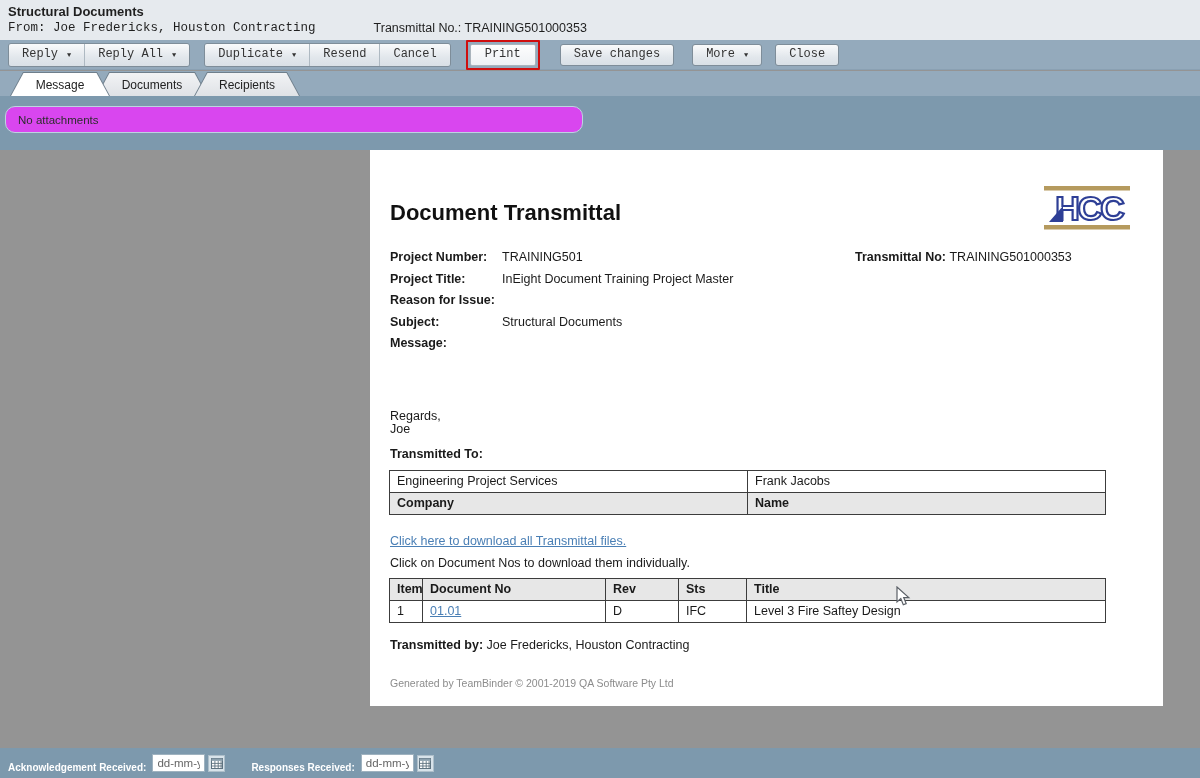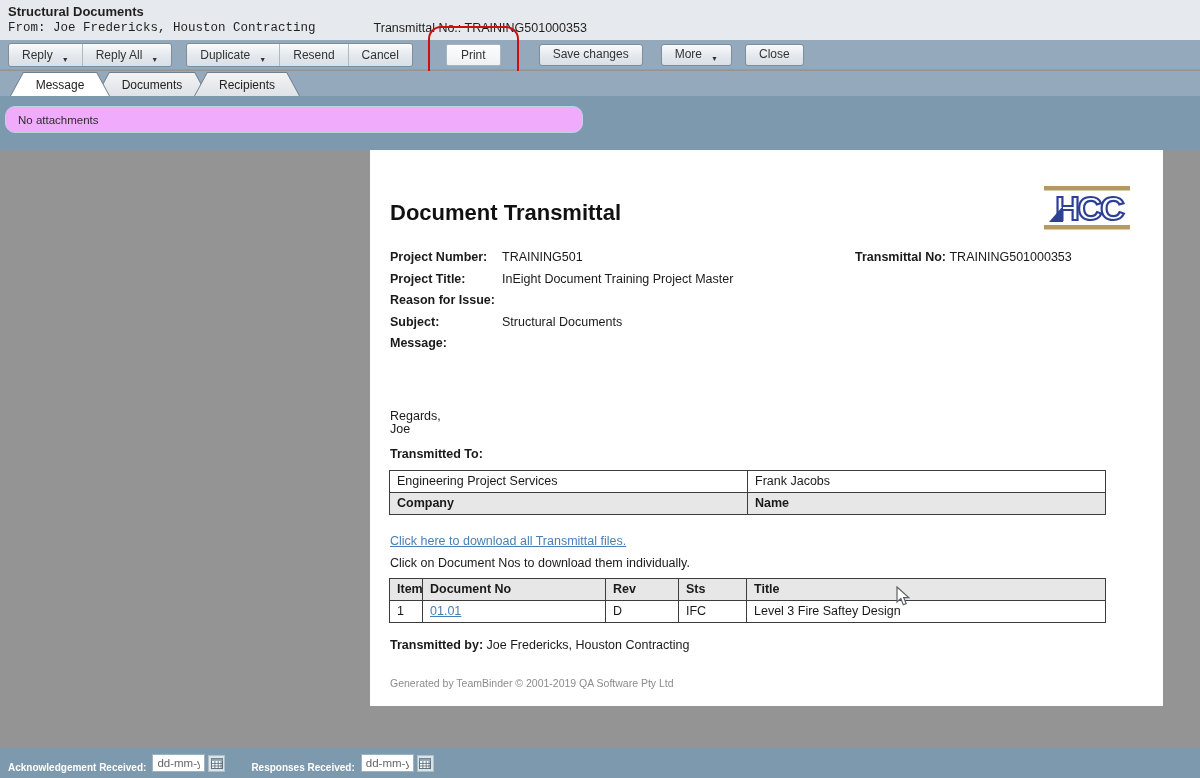--- a/index.html
+++ b/index.html
@@ -12,49 +12,49 @@
   .th-title { font-size:13px; font-weight:bold; line-height:16px; }
   .th-sub { font-size:12.5px; line-height:17px; display:flex; }
   .th-from { white-space:pre;font-family:Liberation Mono, monospace; }
   .th-trans { margin-left:58px; white-space:pre; }
 
   
   .toolbar { position:absolute; top:40px; left:0; width:1200px; height:30px;
     background:#94aabc; display:flex; align-items:center; padding-left:8px;
     border-bottom:1px solid #8aa0b2; }
   .btn-group { display:flex; border:1px solid #7e8d99; border-radius:3px; overflow:hidden; }
-  .tb-btn { font-family:Liberation Sans, sans-serif; font-size:12px; color:#333;
+  .tb-btn { font-family:Liberation Mono, monospace; font-size:12px; color:#333;
     background:linear-gradient(#f9fafb,#e2e7ec 60%,#d9e0e6); border:none;
-    padding:3px 13px 4px 13px; height:22px; display:flex; align-items:flex-end; cursor:default; }
+    padding:3px 13px 4px 13px; height:22px; display:flex; align-items:center; cursor:default; }
   .btn-group .tb-btn + .tb-btn { border-left:1px solid #aeb9c2; }
   .tb-btn.solo { border:1px solid #7e8d99; border-radius:3px; }
   .chev { font-size:7px; color:#333; margin-left:9px; position:relative; top:1px; }
   .gap14 { width:14px; } .gap15 { width:15px; } .gap20 { width:20px; } .gap18 { width:18px; } .gap13 { width:13px; }
-  .print-wrap { border:2px solid #cf0e0e; padding:16px; border-radius:13px; }
+  .print-wrap { border:2px solid #cf0e0e; padding:2px; border-radius:1px; }
   .print-wrap .tb-btn { border:1px solid #aab4bc; border-radius:2px; background:linear-gradient(#fdfdfd,#eef1f4); padding:2px 14px 3px 14px; }
 
   
   .tab-row { position:absolute; top:71px; left:0; width:1200px; height:25px; background:#94aabc; }
   .tabs { position:absolute; left:10px; bottom:0; display:flex; }
   .tab { position:relative; height:24px; margin-right:-14px; }
   .tab-shape { position:absolute; inset:0;
     clip-path:polygon(13px 0, calc(100% - 13px) 0, 100% 100%, 0 100%);
     background:#6f7f8c; }
   .tab-fill { position:absolute; left:1px; right:1px; top:1px; bottom:0;
     clip-path:polygon(12.5px 0, calc(100% - 12.5px) 0, 100% 100%, 0 100%);
     background:linear-gradient(#f2f3f5,#dfe2e6); display:flex; align-items:center; justify-content:center;
     font-size:12px; color:#222; }
   .tab.active { z-index:3; }
   .tab.active .tab-fill { background:#ffffff; }
   .tab-label { position:relative; }
 
   
   .attach-band { position:absolute; top:96px; left:0; width:1200px; height:54px; background:#7d99ad; }
   .no-attach { position:absolute; top:10px; left:5px; width:578px; height:27px;
-    background:#f0abfc; border:1px solid #bdd3e0; border-radius:10px;
+    background:#d946ef; border:1px solid #bdd3e0; border-radius:10px;
     display:flex; align-items:center; padding-left:12px; font-size:11.5px; color:#2d2d2d; }
 
   
   .content { position:absolute; top:150px; left:0; width:1200px; height:598px; background:#949494; }
   .page { position:absolute; left:370px; top:0; width:793px; height:556px; background:#ffffff; }
 
   .doc-title { position:absolute; left:20px; top:50px; font-size:22px; font-weight:bold; color:#111; }
 
   .logo { position:absolute; right:29px; top:36px; }
 

